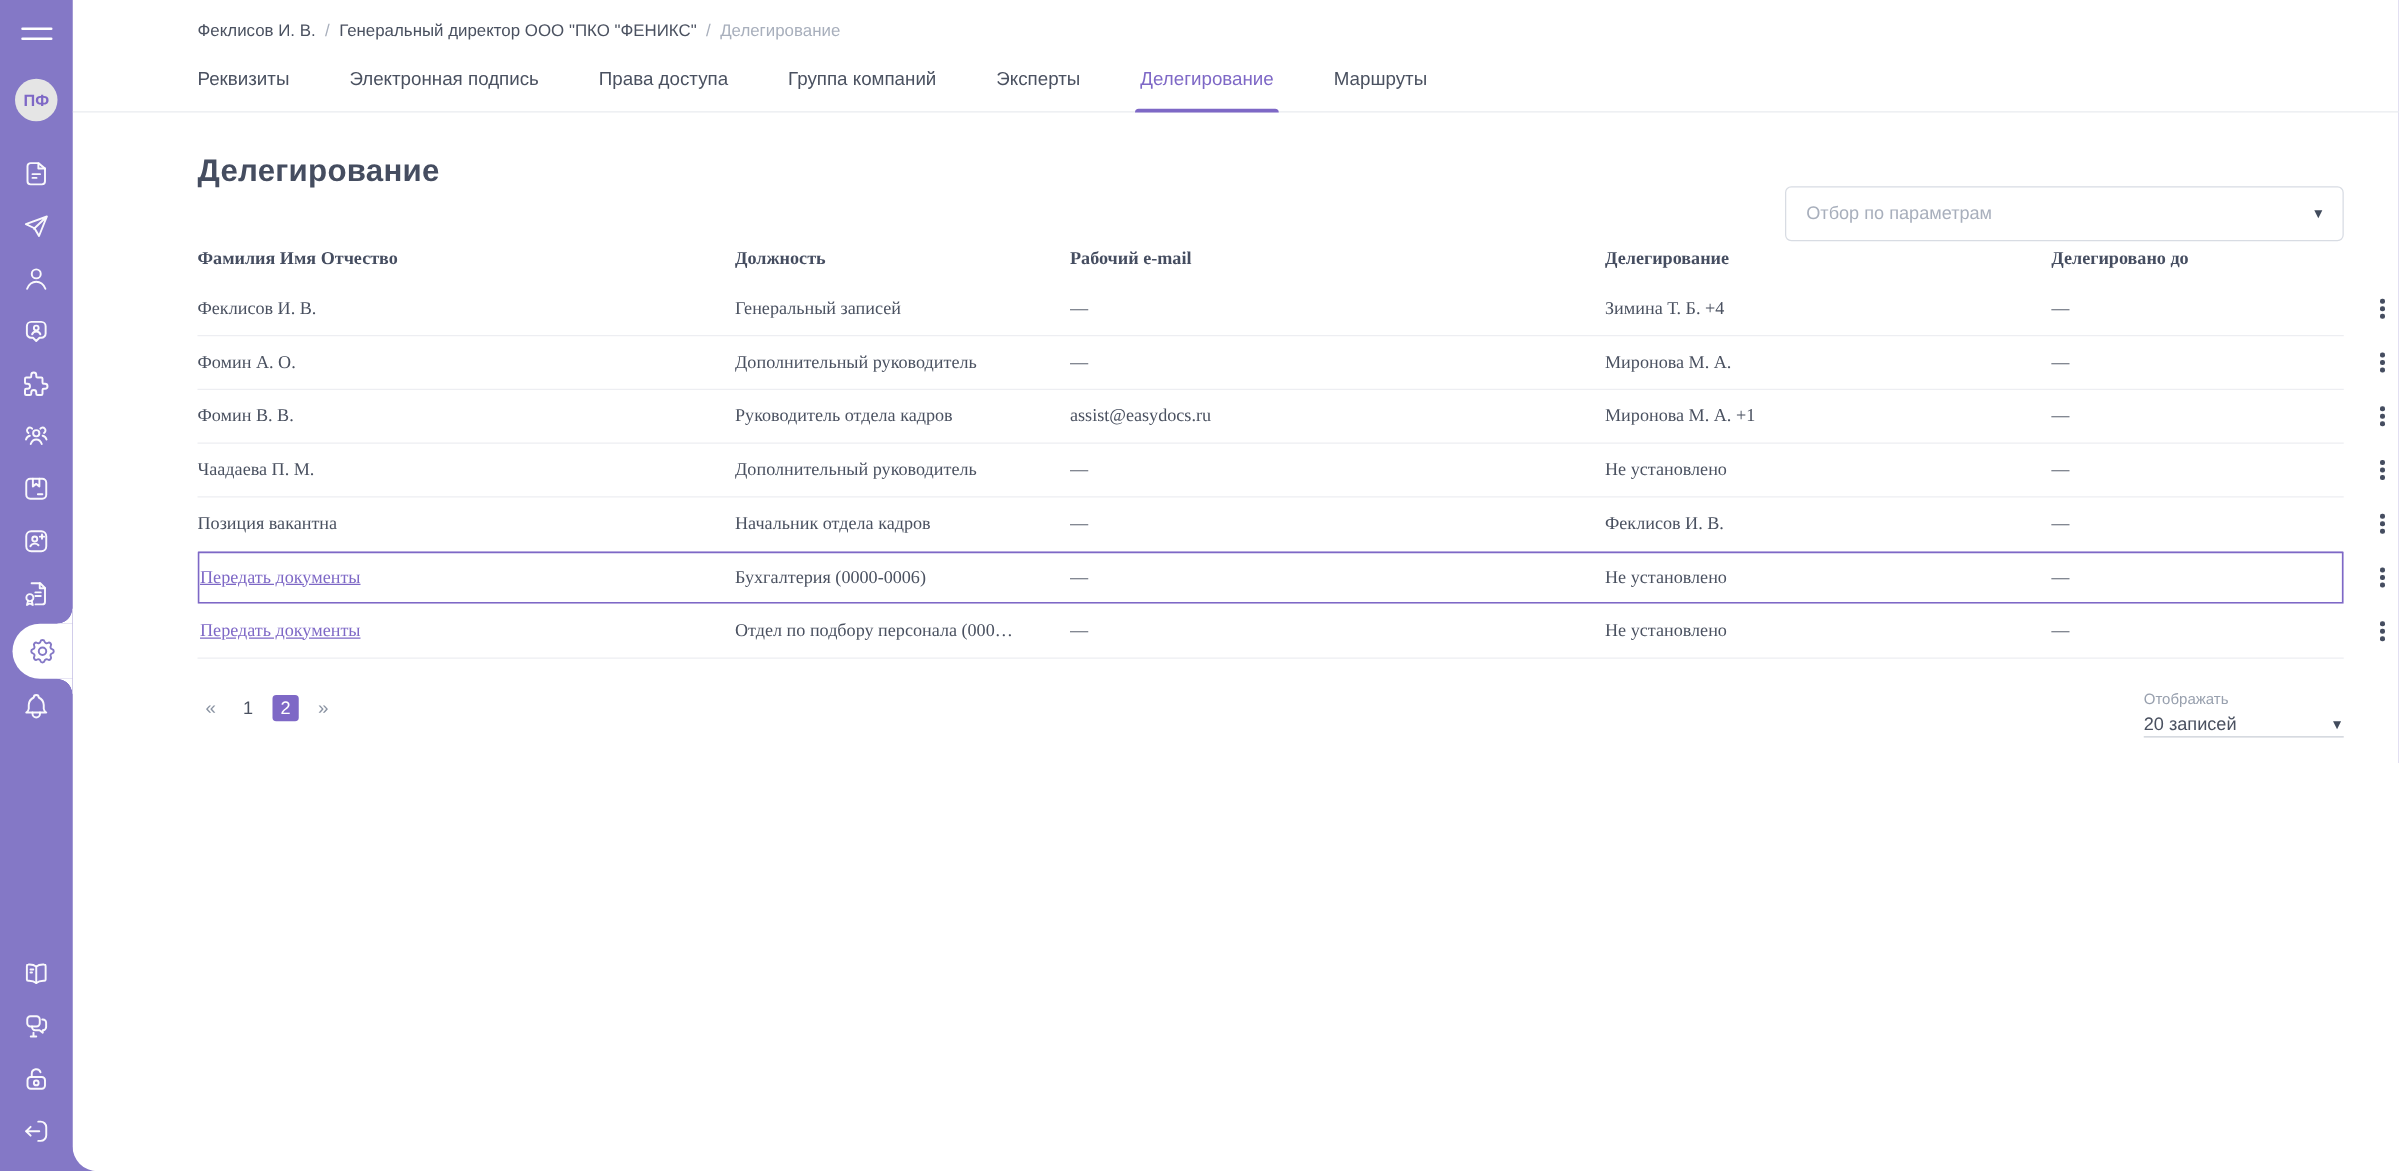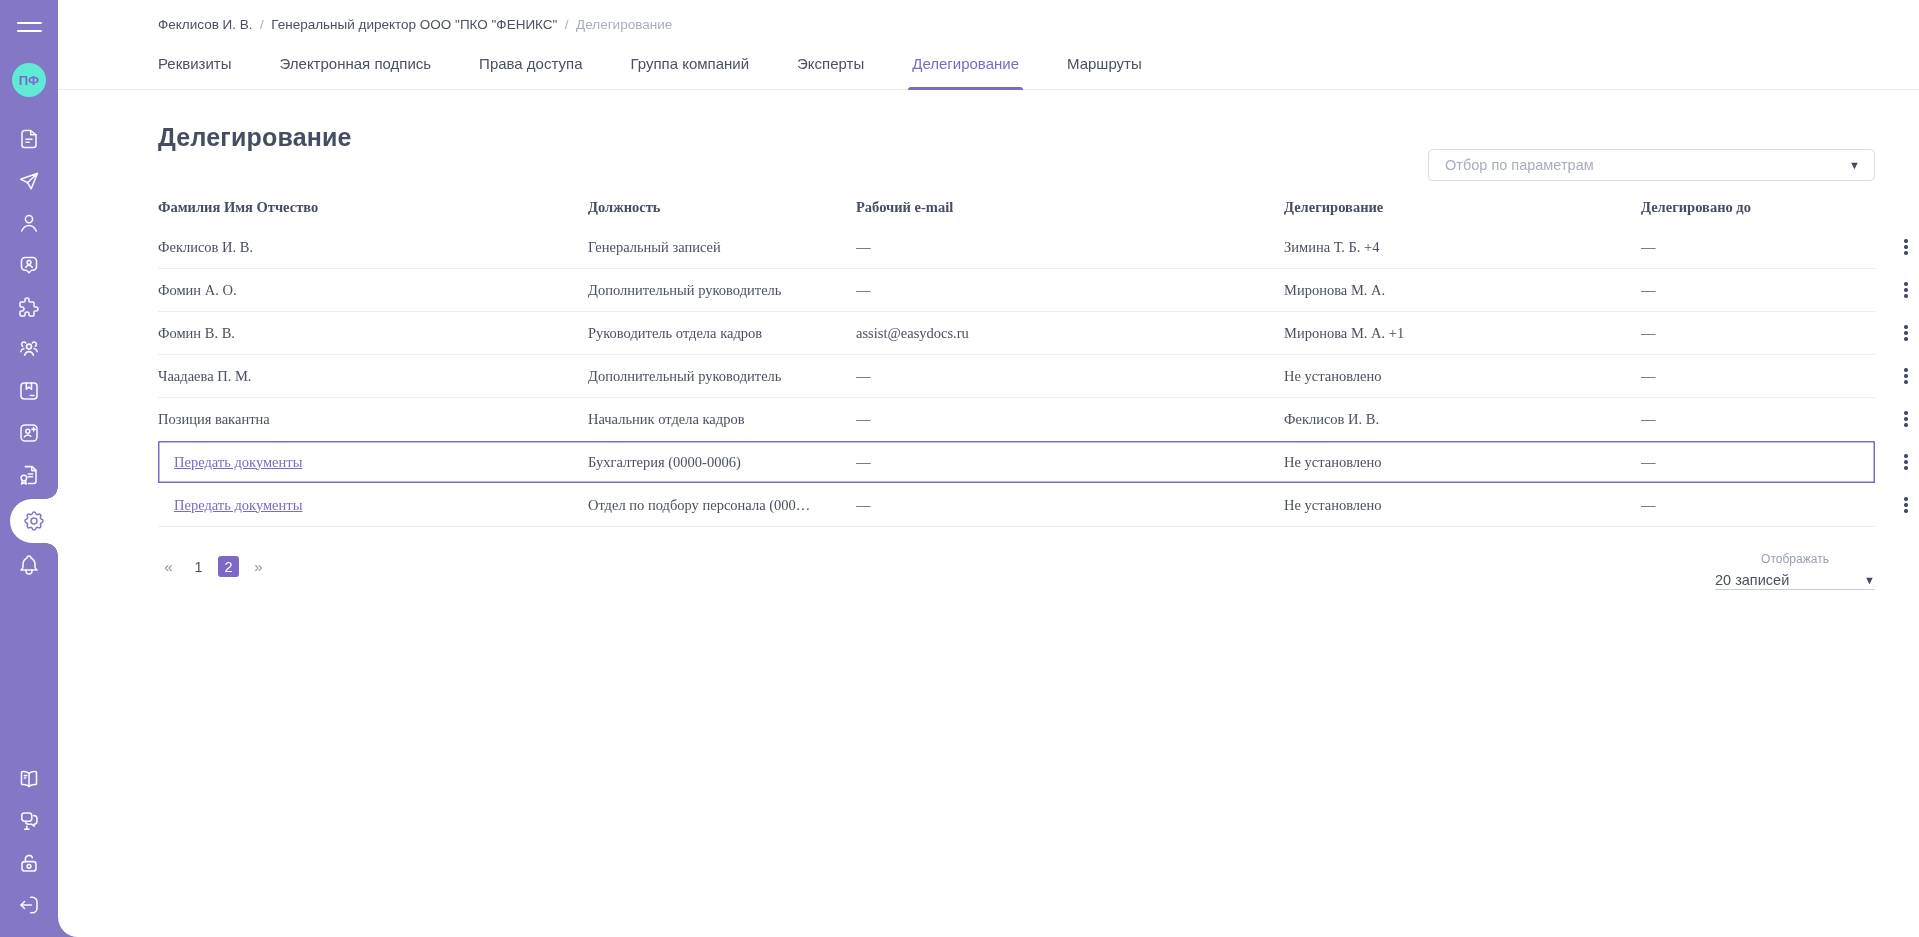--- a/index.html
+++ b/index.html
@@ -5,21 +5,21 @@
   html,body{margin:0;padding:0;width:1919px;height:937px;overflow:hidden;
     font-family:"Liberation Sans",sans-serif;background:#8478C6;}
   *{box-sizing:border-box;}
 
   
   .sidebar{position:absolute;left:0;top:0;width:58px;height:937px;background:#8478C6;
     display:flex;flex-direction:column;align-items:center;z-index:2;}
   .burger{margin-top:15px;width:58px;height:24px;display:flex;flex-direction:column;
     justify-content:center;align-items:center;gap:6px;cursor:pointer;}
   .burger span{display:block;width:25px;height:2.4px;background:#fff;border-radius:2px;}
-  .logo-badge{margin-top:24px;width:34px;height:34px;background:#5eead4;border-radius:17px;
+  .logo-badge{margin-top:24px;width:34px;height:34px;background:#e5e5e5;border-radius:17px;
     display:flex;align-items:center;justify-content:center;color:#7E68C6;font-weight:bold;
     font-size:13px;cursor:pointer;}
   .side-icons{margin-top:30px;display:flex;flex-direction:column;align-items:center;width:58px;}
   .side-item{width:58px;height:24px;margin-bottom:18px;display:flex;align-items:center;
     justify-content:center;color:rgba(255,255,255,.95);cursor:pointer;flex:none;}
   .side-item svg{width:24px;height:24px;}
   .side-item.pre-active{margin-bottom:12px;}
   .side-item.active{position:relative;width:48px;height:44px;margin-left:auto;margin-bottom:10px;
     background:#fff;border-radius:22px 0 0 22px;color:#8478C6;}
   .side-item.active::before,.side-item.active::after{content:'';position:absolute;right:0;width:12px;height:12px;}
@@ -35,49 +35,49 @@
   .crumbs .sep,.crumbs .last{color:#A8AFBC;}
   .crumbs .crumb{cursor:pointer;}
   .tabs{margin-top:23px;border-bottom:1px solid #E9EBEF;padding-left:100px;display:flex;gap:48px;}
   .tab{position:relative;font-size:15px;color:#4A5160;padding-bottom:17px;cursor:pointer;white-space:nowrap;}
   .tab.active{color:#7E68C6;}
   .tab.active::after{content:'';position:absolute;left:-4px;right:-4px;bottom:-1px;height:3px;
     background:#7E68C6;border-radius:3px 3px 0 0;}
 
   .content{position:relative;padding:0 44px 0 100px;}
   .page-title{margin-top:33px;font-size:25px;font-weight:bold;color:#454D60;letter-spacing:.2px;}
-  .filter-box{position:absolute;top:26px;right:44px;width:447px;height:32px;border:1px solid #D8DCE3;
+  .filter-box{position:absolute;top:26px;right:44px;width:447px;height:44px;border:1px solid #D8DCE3;
     border-radius:5px;display:flex;align-items:center;padding:0 14px;cursor:pointer;background:#fff;}
   .filter-box input{flex:1;border:none;outline:none;font-size:14.5px;color:#4A5160;
     font-family:"Liberation Sans",sans-serif;background:transparent;}
   .filter-box input::placeholder{color:#A8AFBC;}
   .caret{font-size:11px;color:#414B5C;line-height:1;}
 
   
   .table{margin-top:36px;}
   .trow{display:grid;grid-template-columns:430px 268px 428px 357px 252px 1fr;align-items:center;}
   .thead{height:38px;font-weight:bold;font-size:14.5px;color:#454D60;}
   .tbody-row{height:43px;font-size:14.5px;color:#4A5160;border-bottom:1px solid #EDEEF2;position:relative;}
   .tbody-row.no-sep{border-bottom-color:transparent;}
   .tbody-row.hl{box-shadow:inset 0 0 0 1.5px #7E68C6;border-bottom-color:transparent;border-radius:1px;}
   .cell{overflow:hidden;text-overflow:ellipsis;white-space:nowrap;padding-right:18px;font-family:Liberation Serif, serif;}
-  .cell.link{color:#7E68C6;text-decoration:underline;cursor:pointer;padding-left:16px;}
+  .cell.link{color:#7E68C6;text-decoration:underline;cursor:pointer;padding-left:2px;}
   .kebab{justify-self:end;width:26px;height:26px;display:flex;flex-direction:column;gap:2.6px;
     align-items:center;justify-content:center;cursor:pointer;margin-right:2px;}
   .kebab i{width:3.4px;height:3.4px;border-radius:50%;background:#454D60;}
 
   
   .t-footer{position:relative;margin-top:29px;}
   .total{font-size:14.5px;color:#4A5160;}
   .pager{margin-top:13px;display:flex;align-items:center;gap:9px;font-size:14.5px;}
   .pg{min-width:21px;height:21px;display:flex;align-items:center;justify-content:center;
     cursor:pointer;color:#4A5160;border-radius:3px;}
   .pg.arrow{color:#8A93A2;font-size:15px;}
   .pg.active{background:#7E68C6;color:#fff;}
-  .page-size{position:absolute;top:-4px;right:0;width:160px;cursor:pointer;text-align:center;}
+  .page-size{position:absolute;top:-4px;right:0;width:160px;cursor:pointer;}
   .ps-label{font-size:12px;color:#98A0AE;}
   .ps-value{margin-top:6px;display:flex;align-items:center;justify-content:space-between;
     font-size:14.5px;color:#4A5160;padding-bottom:1px;border-bottom:1px solid #C9CED6;}
 </style>
 </head>
 <body>
 
 <div class="sidebar">
   <div class="burger">
       <span></span>

